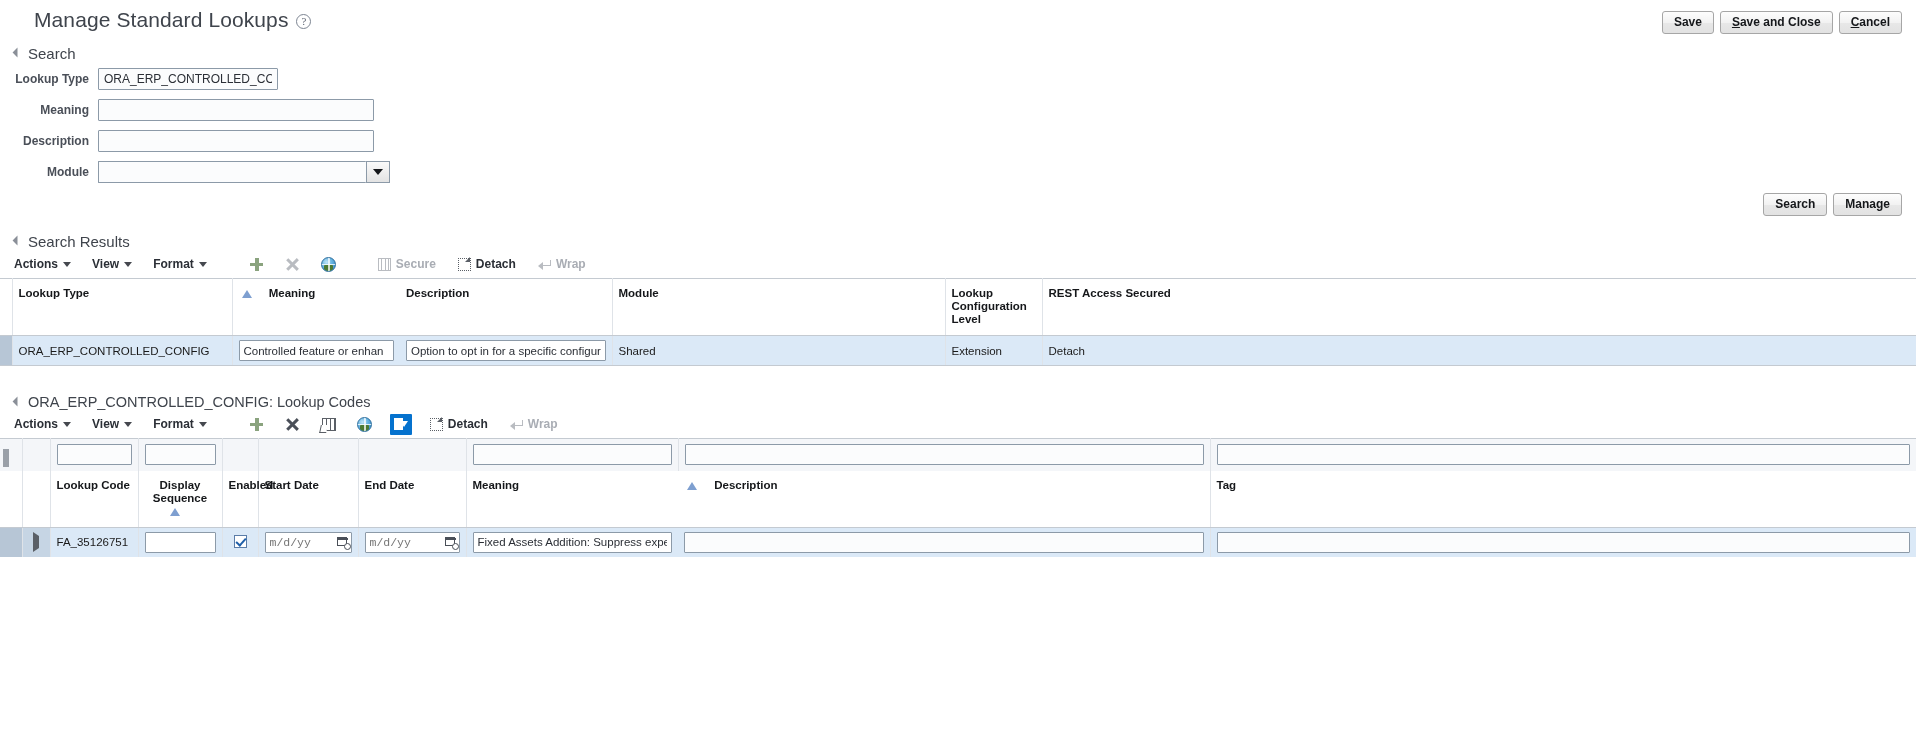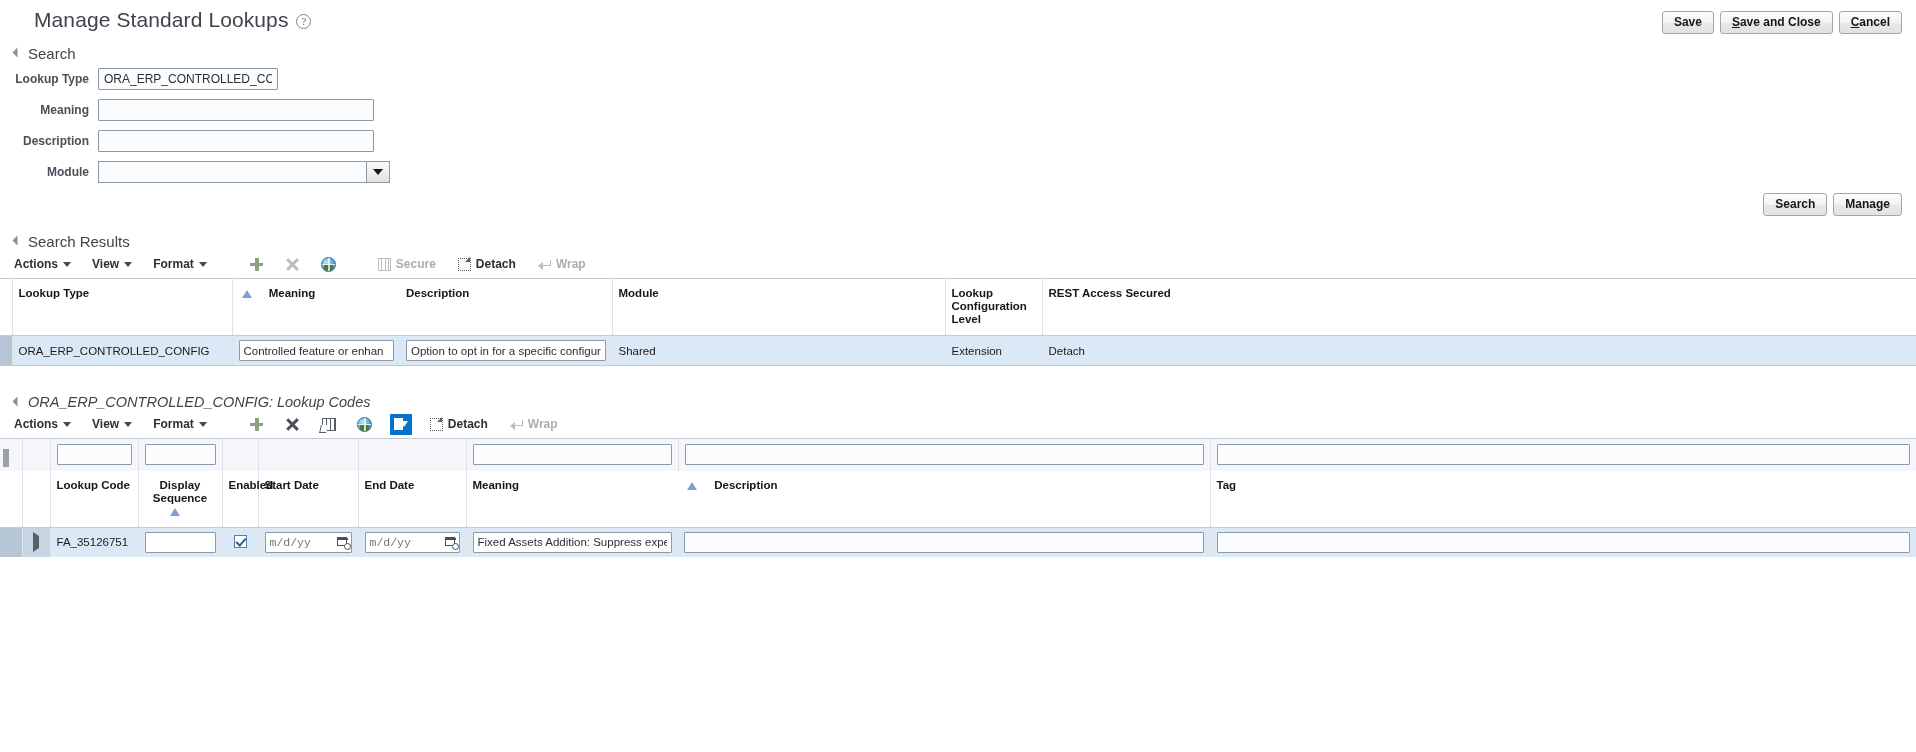--- a/index.html
+++ b/index.html
@@ -57,21 +57,21 @@
     width: 0; height: 0;
     border-left: 7px solid #8a8f98;
     border-top: 7px solid transparent;
     border-bottom: 0 solid transparent;
     transform: rotate(45deg);
     cursor: pointer;
     flex: none;
     position: relative; top: -1px;
   }
   .section-title { font-size: 15px; color: #3f444c; font-weight: 400; }
-  .section-title.sm { font-size: 14.5px; font-style: italic; }
+  .section-title.sm { font-size: 14.5px; }
 
   
   .search-area { padding: 6px 0 0 0; position: relative; }
   .frow { display: flex; align-items: center; margin-bottom: 9px; }
   .flabel {
     width: 98px; text-align: right; padding-right: 9px;
     font-size: 12px; font-weight: bold; color: #4a4f58;
   }
   .finput {
     height: 22px; border: 1px solid #8c9aa8;

